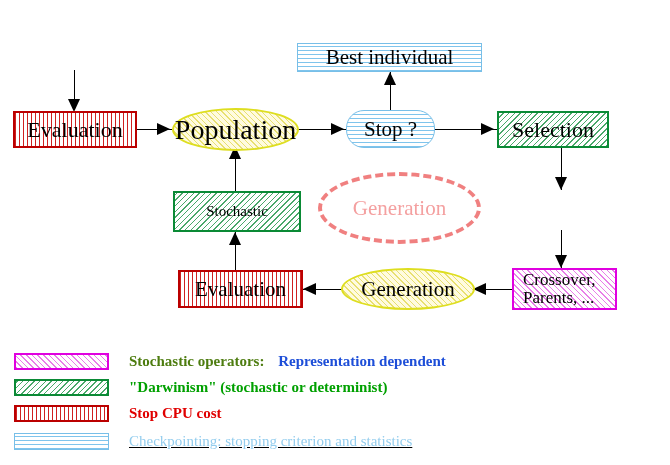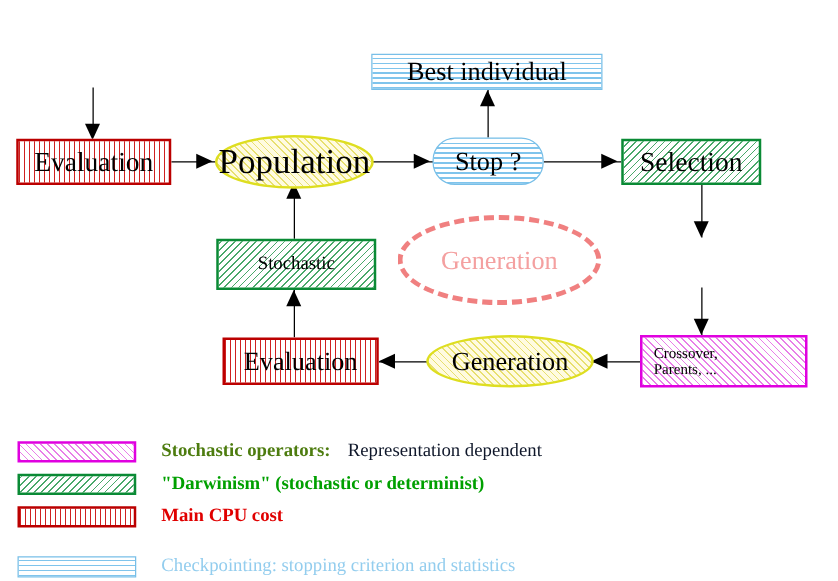--- a/index.html
+++ b/index.html
@@ -182,21 +182,21 @@
 
   <div class="node hatch-blue rounded" style="left:346px; top:110px; width:89px; height:38px; font-size:21px;">
     <span>Stop ?</span>
   </div>
 
   <div class="node hatch-green" style="left:497px; top:111px; width:112px; height:37px; font-size:22px;">
     <span>Selection</span>
   </div>
 
 
-  <div class="node hatch-magenta" style="left:512px; top:268px; width:134px; height:42px; font-size:12px; flex-direction:column; align-items:flex-start; justify-content:center; padding-left:9px;">
+  <div class="node hatch-magenta" style="left:512px; top:268px; width:105px; height:42px; font-size:17px; flex-direction:column; align-items:flex-start; justify-content:center; padding-left:9px;">
     <span>Crossover,</span>
     <span>Parents, ...</span>
   </div>
 
   <div class="node hatch-yellow ellipse" style="left:341px; top:268px; width:134px; height:42px; font-size:21px;">
     <span>Generation</span>
   </div>
 
   <div class="node hatch-red" style="left:178px; top:270px; width:125px; height:38px; font-size:21px;">
     <span>Evaluation</span>
@@ -209,39 +209,39 @@
   <div class="generation-ellipse" style="left:318px; top:172px; width:163px; height:72px; font-size:21px;">
     <span>Generation</span>
   </div>
 
   <div id="legend">
 
     <div class="legend-row" style="top:8px;">
       <div class="legend-swatch hatch-magenta"></div>
       <div class="legend-label">
         <span style="color:#4d7c0f; font-weight:bold;">Stochastic operators:</span>
-        <span class="emph" style="color:#0f172a; font-weight:normal;">Representation dependent</span>
+        <span class="emph" style="color:#1d4ed8; font-weight:bold;">Representation dependent</span>
       </div>
     </div>
 
     <div class="legend-row" style="top:34px;">
       <div class="legend-swatch hatch-green"></div>
       <div class="legend-label">
         <span style="color:#00a000; font-weight:bold;">"Darwinism" (stochastic or determinist)</span>
       </div>
     </div>
 
     <div class="legend-row" style="top:60px;">
       <div class="legend-swatch hatch-red"></div>
       <div class="legend-label">
-        <span style="color:#e00000; font-weight:bold;">Main CPU cost</span>
-      </div>
-    </div>
-
-    <div class="legend-row" style="top:100px;">
+        <span style="color:#e00000; font-weight:bold;">Stop CPU cost</span>
+      </div>
+    </div>
+
+    <div class="legend-row" style="top:88px;text-decoration:underline;">
       <div class="legend-swatch hatch-blue"></div>
       <div class="legend-label">
         <span style="color:#93cdee;">Checkpointing: stopping criterion and statistics</span>
       </div>
     </div>
 
   </div>
 
 </div>
 

